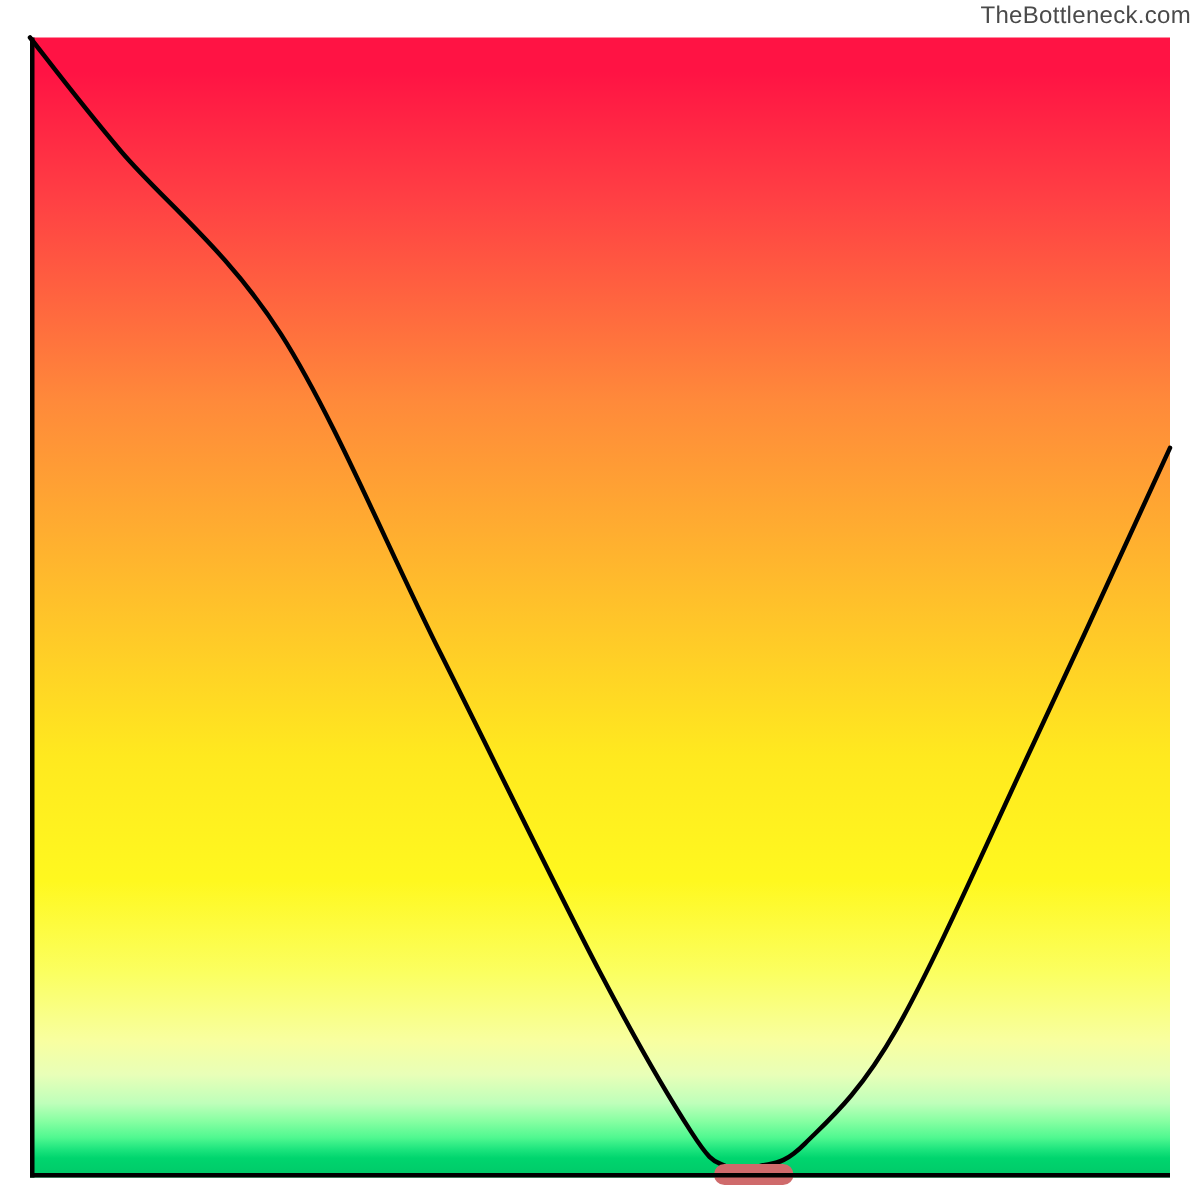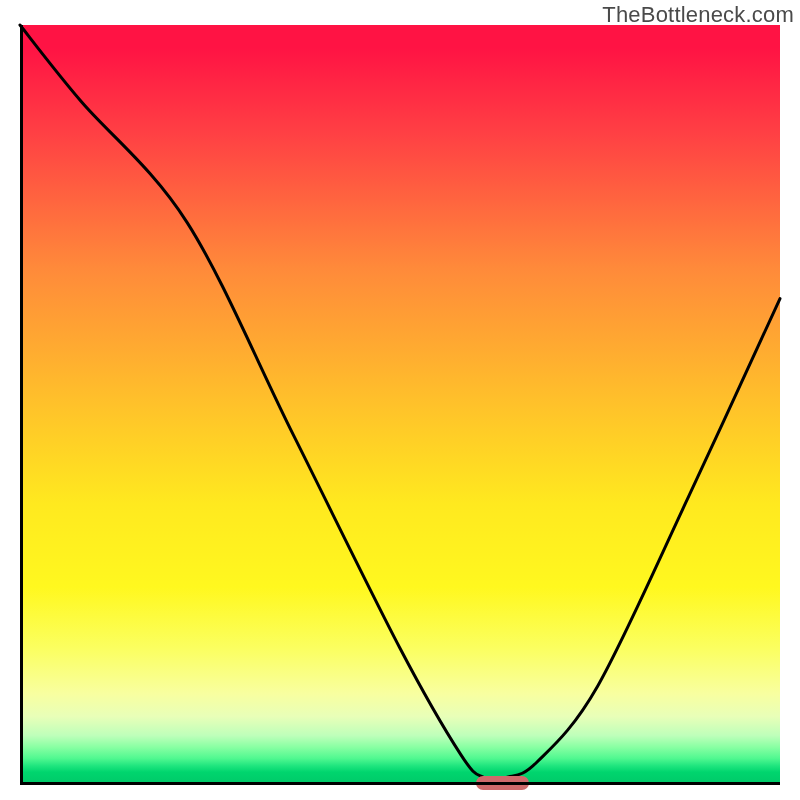--- a/index.html
+++ b/index.html
@@ -12,21 +12,21 @@
   }
   .container {
     position: relative;
     width: 800px;
     height: 800px;
   }
   .watermark {
     position: absolute;
     top: 2px;
     right: 6px;
-    font-size: 22px;
+    font-size: 16px;
     font-weight: 500;
     color: #4a4a4a;
     letter-spacing: 0.2px;
     z-index: 5;
   }
   .plot {
     position: absolute;
     left: 20px;
     top: 25px;
     width: 760px;

